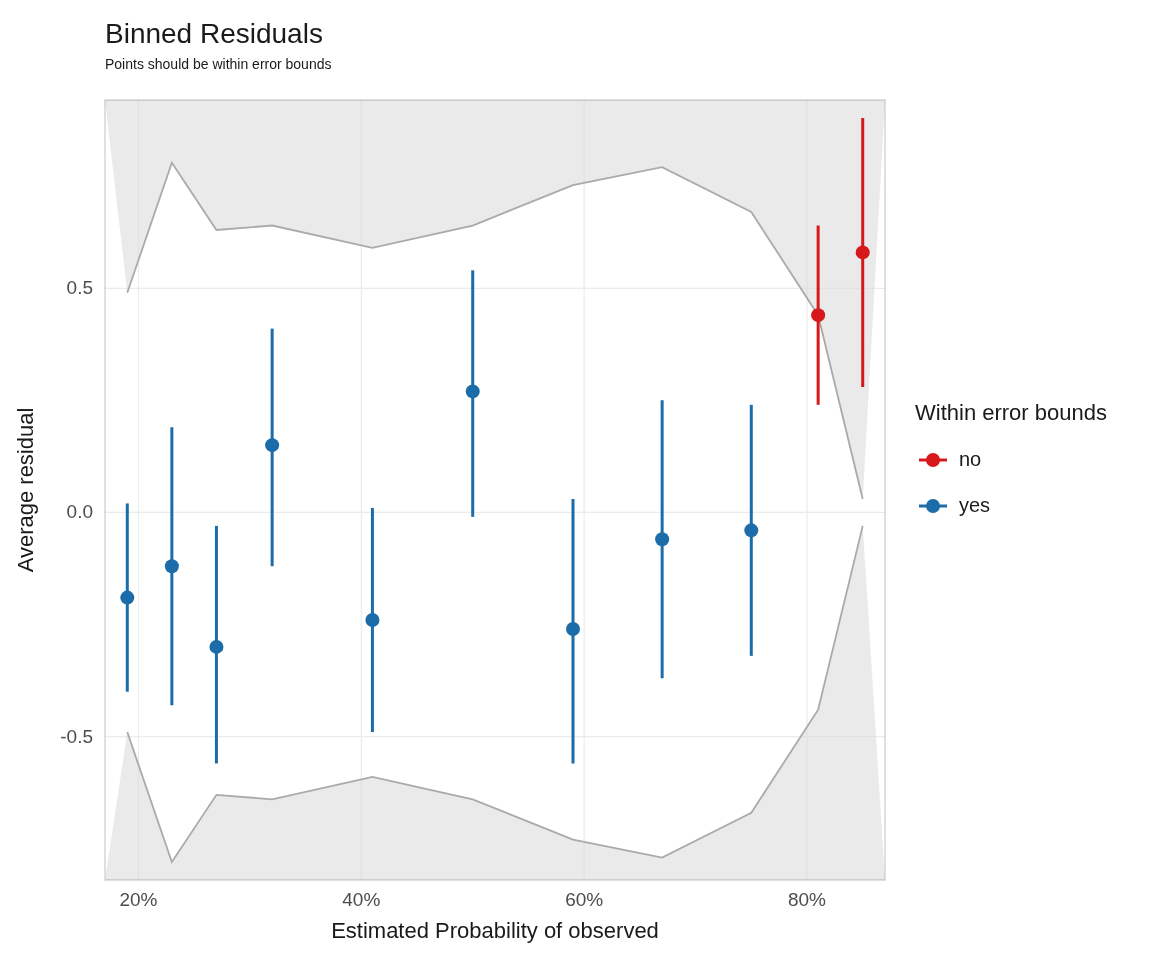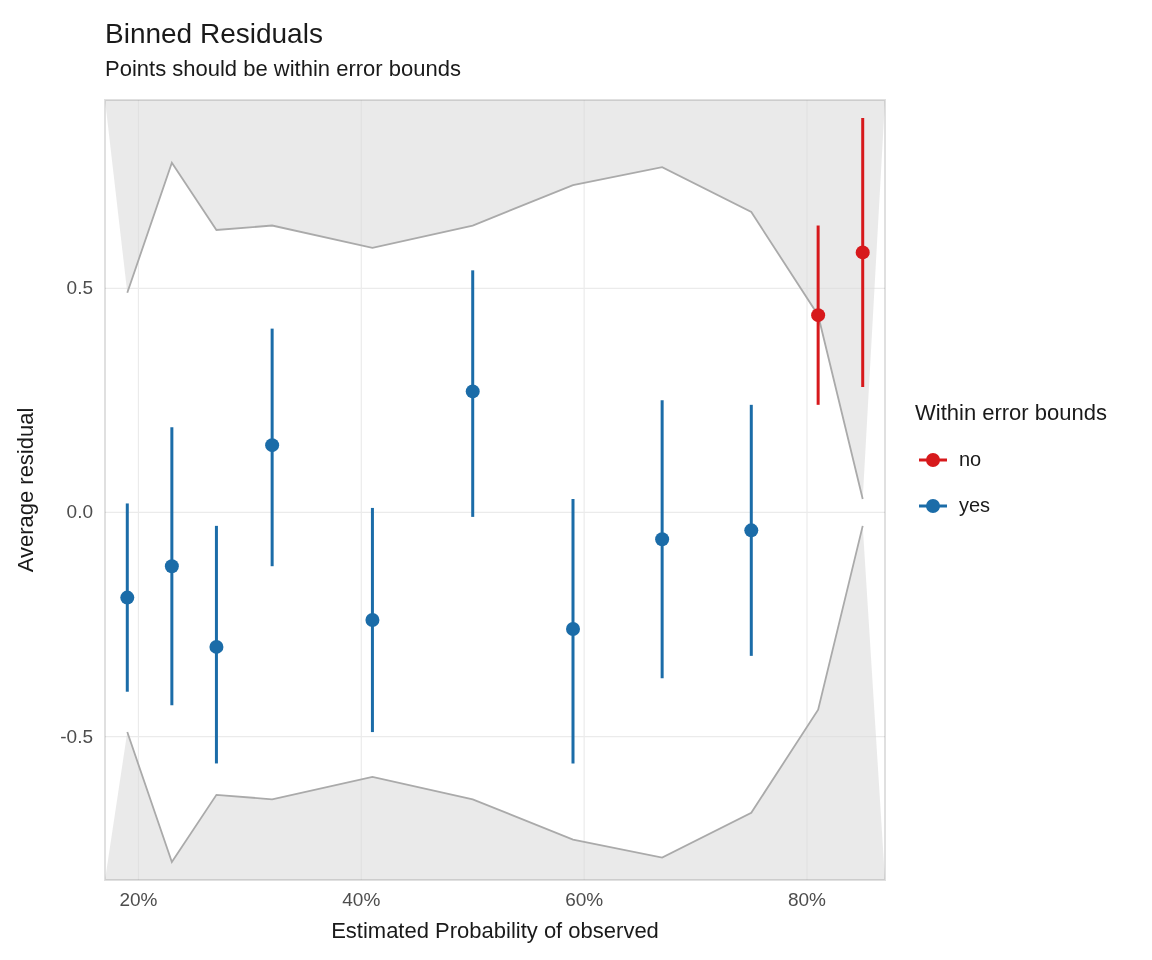--- a/index.html
+++ b/index.html
@@ -20,21 +20,21 @@
     position: absolute;
     left: 105px;
     top: 18px;
   }
   .title {
     font-size: 28px;
     font-weight: 400;
     color: #1a1a1a;
   }
   .subtitle {
-    font-size: 22px;
+    font-size: 14px;
     font-weight: 400;
     color: #1a1a1a;
     margin-top: 6px;
   }
   svg { position: absolute; left: 0; top: 0; }
   .grid-line { stroke: #ebebeb; stroke-width: 1.2; }
   .panel-border { fill: none; stroke: rgba(0,0,0,0.12); stroke-width: 2; }
   .axis-text { font-size: 19px; fill: #4d4d4d; }
   .axis-title { font-size: 22px; fill: #1a1a1a; }
   .legend-title { font-size: 22px; fill: #1a1a1a; }

